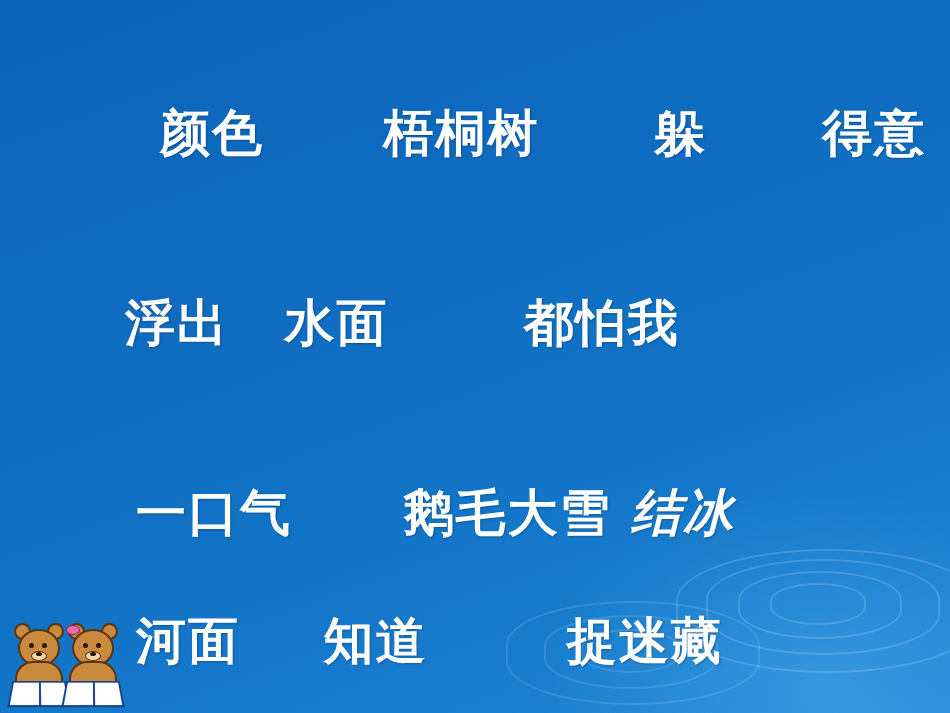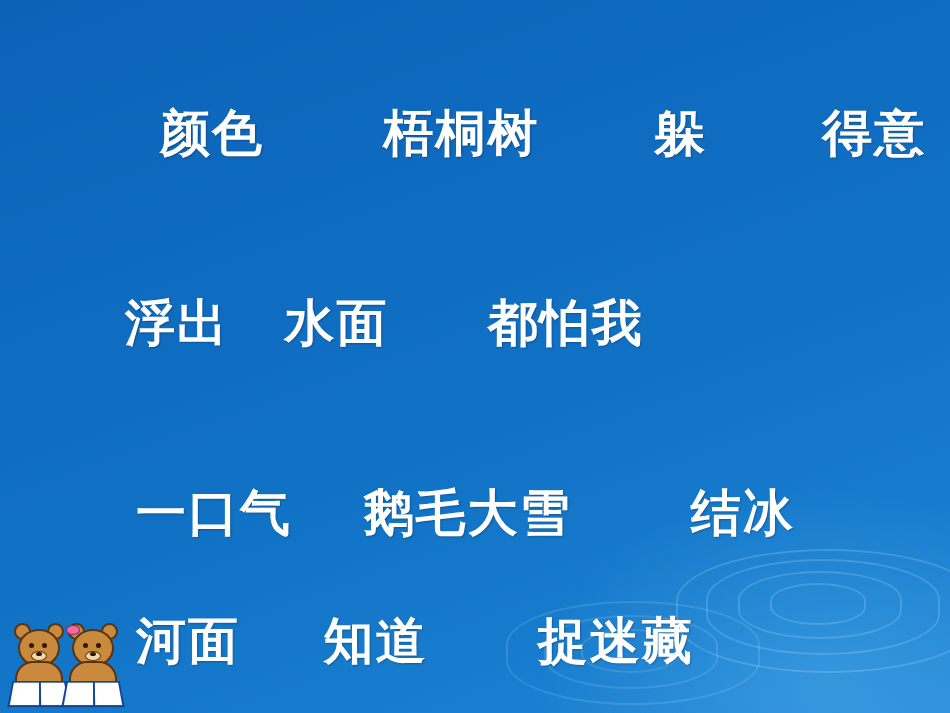--- a/index.html
+++ b/index.html
@@ -205,33 +205,33 @@
     <div class="word-row row-1" style="padding-left:160px;">
       <span class="word">颜色</span>
       <span class="word" style="margin-left:100px;">梧桐树</span>
       <span class="word" style="margin-left:96px;">躲</span>
       <span class="word" style="margin-left:96px;">得意</span>
     </div>
 
     <div class="word-row row-2" style="padding-left:125px;">
       <span class="word">浮出</span>
       <span class="word" style="margin-left:36px;">水面</span>
-      <span class="word" style="margin-left:80px;">都怕我</span>
+      <span class="word" style="margin-left:116px;">都怕我</span>
     </div>
 
     <div class="word-row row-3" style="padding-left:136px;">
       <span class="word">一口气</span>
-      <span class="word" style="margin-left:52px;">鹅毛大雪</span>
-      <span class="word" style="margin-left:100px;">结冰</span>
+      <span class="word" style="margin-left:92px;">鹅毛大雪</span>
+      <span class="word" style="font-style:italic;">结冰</span>
     </div>
 
     <div class="word-row row-4" style="padding-left:136px;">
       <span class="word">河面</span>
       <span class="word" style="margin-left:64px;">知道</span>
-      <span class="word" style="margin-left:91px;">捉迷藏</span>
+      <span class="word" style="margin-left:120px;">捉迷藏</span>
     </div>
 
   </div>
 
   <div id="bears">
     <div class="bear bear-left">
       <div class="ear l"></div>
       <div class="ear r"></div>
       <div class="head"></div>
       <div class="eye l"></div>

